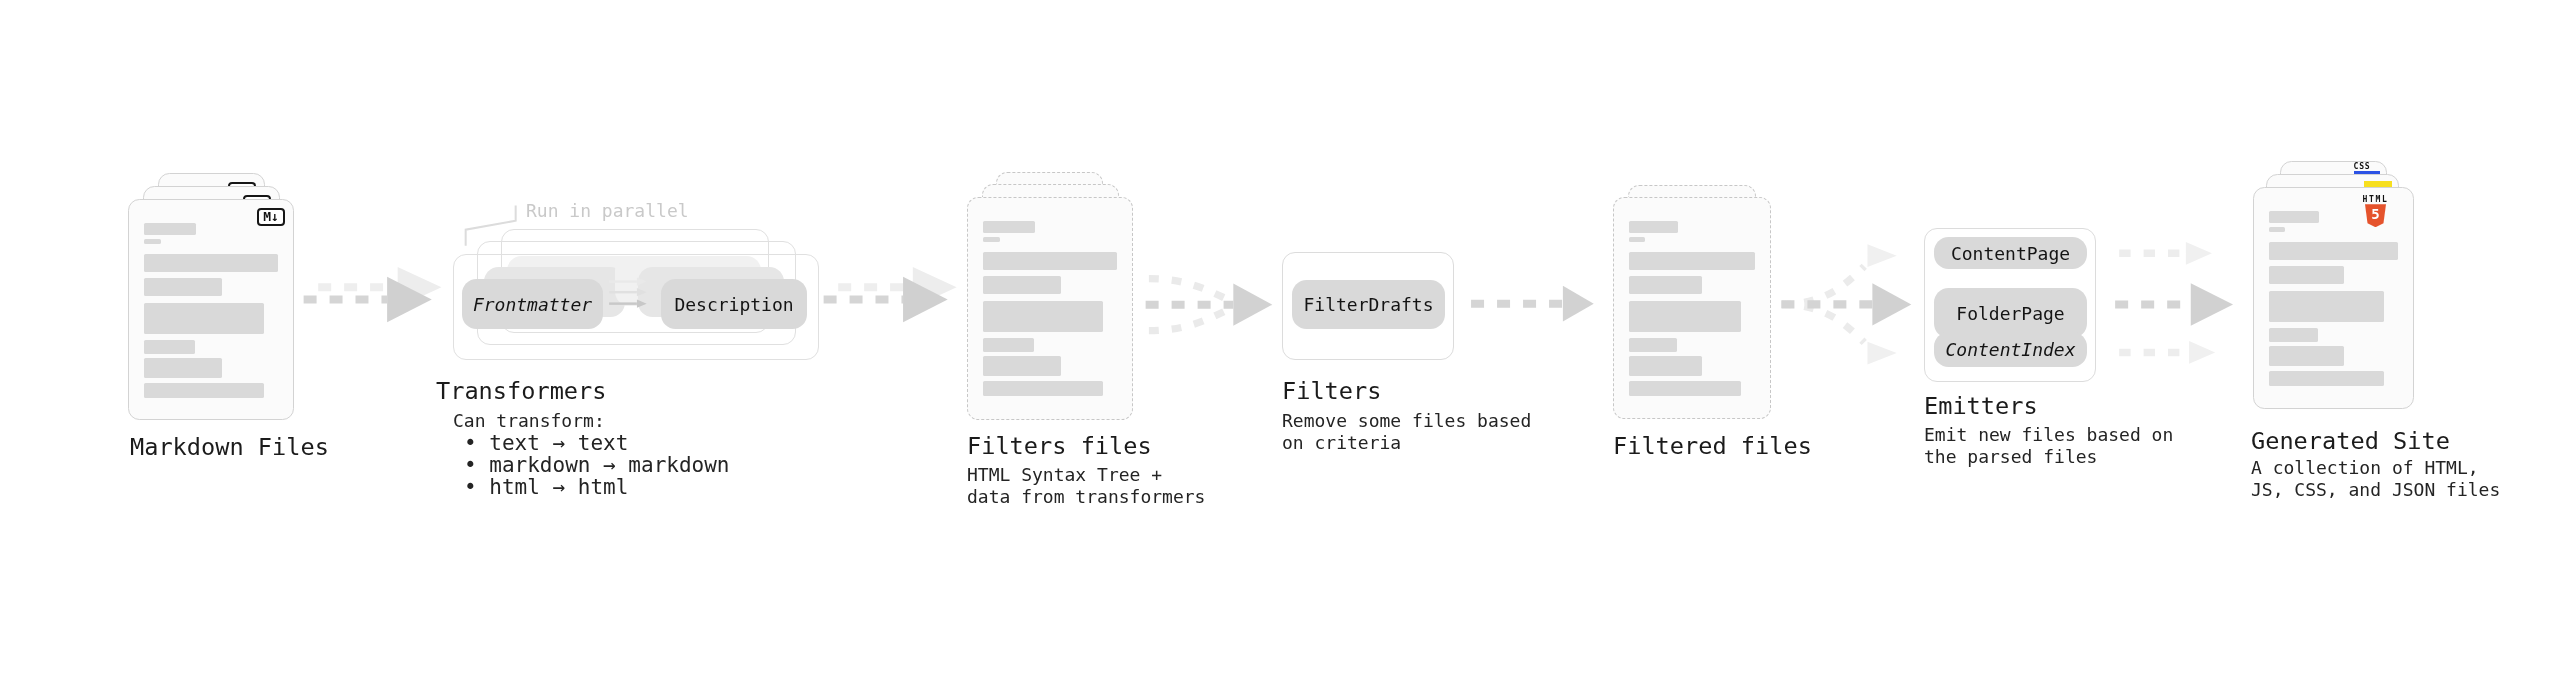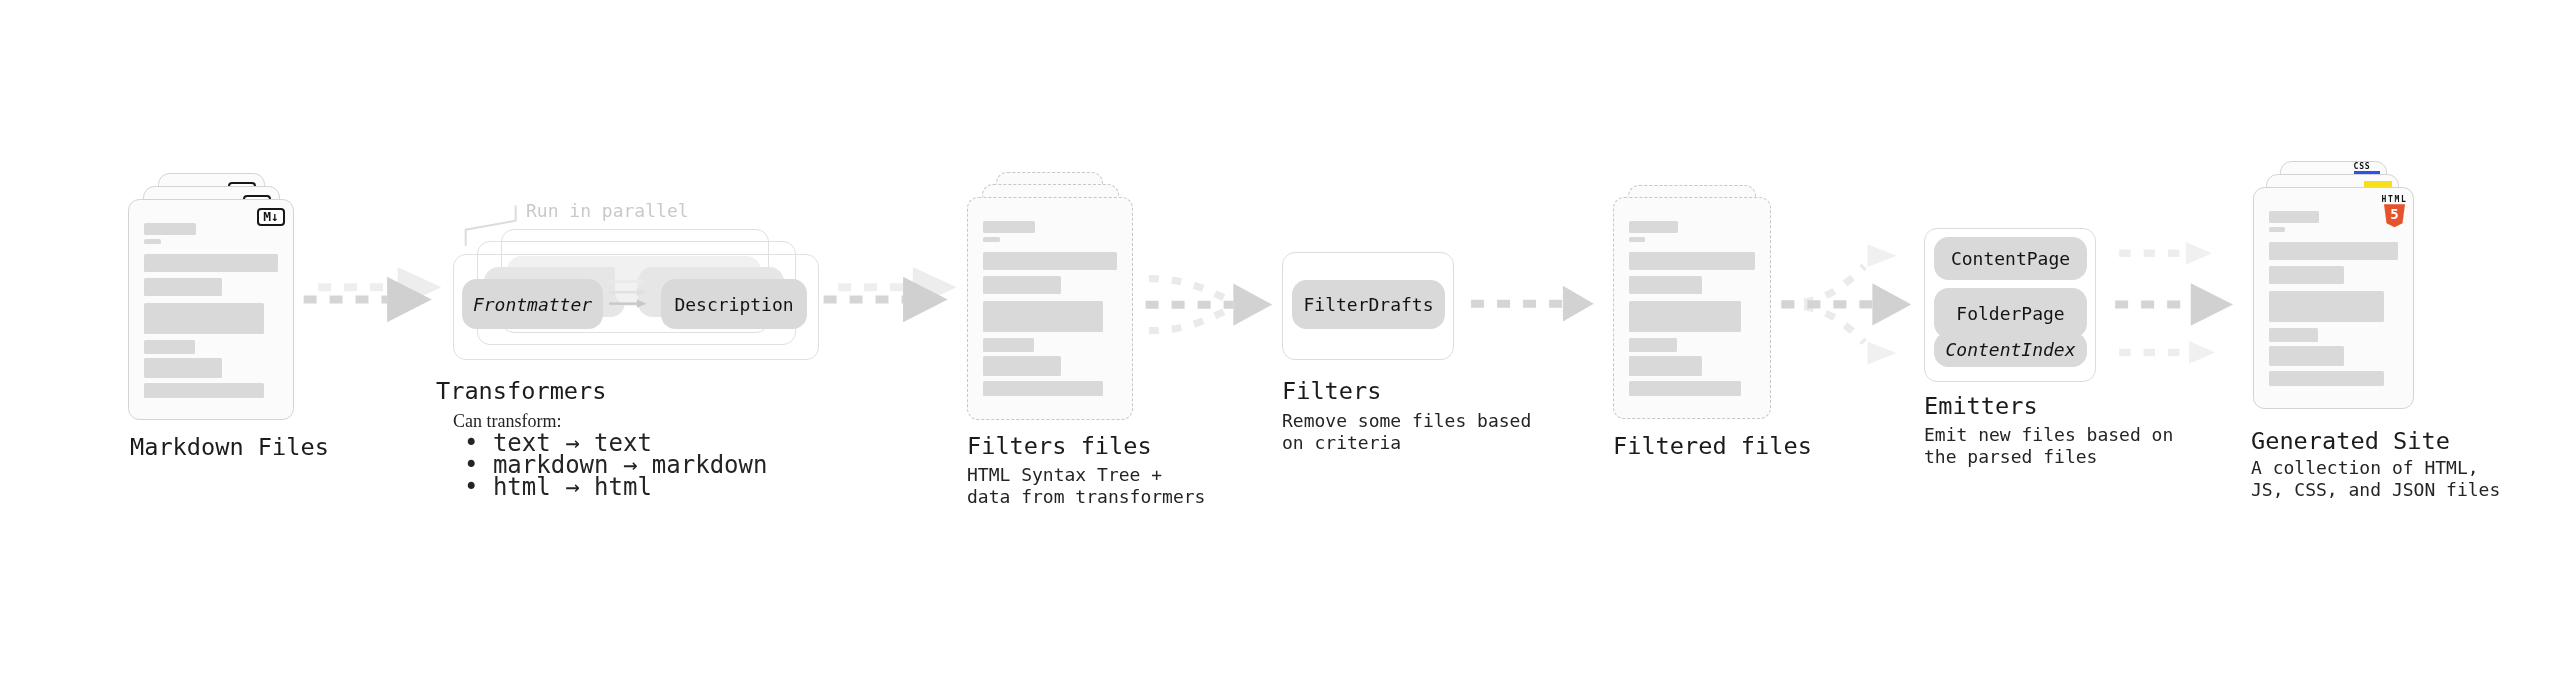--- a/index.html
+++ b/index.html
@@ -12,40 +12,40 @@
   .bars-wrap{padding:23px 14.6px 0;}
   .bar{background:#d9d9d9;border-radius:1.6px;}
 
   
   .md-badge{position:absolute;top:8.1px;right:8.1px;border:2.4px solid #161616;border-radius:4.1px;
             background:#fff;font-weight:bold;font-size:13px;line-height:14px;padding:0 4.1px;color:#161616;}
   .js-badge{position:absolute;top:5.7px;right:6.5px;width:28px;height:14.6px;background:#f7df1e;}
   .css-badge{position:absolute;top:0;right:6.5px;width:26px;text-align:left;}
   .css-word{font-size:8.1px;font-weight:bold;letter-spacing:0.8px;color:#111;line-height:8.1px;}
   .css-bar{height:3.3px;background:#2d53e5;margin-top:0.8px;}
-  .html5-badge{position:absolute;top:6.5px;right:3px;width:31px;text-align:center;}
+  .html5-badge{position:absolute;top:6.5px;right:22px;width:31px;text-align:center;}
   .html5-word{font-size:8.1px;font-weight:bold;letter-spacing:1.6px;color:#111;line-height:9px;}
   .html5-shield{width:21px;height:23px;margin:0.8px auto 0;background:#e5532c;color:#fff;
                 clip-path:polygon(0 0,100% 0,88% 82%,50% 100%,12% 82%);
                 font-size:14px;font-weight:bold;line-height:21px;text-align:center;}
 
   
   .frame{position:absolute;border:1.6px solid #e0e0e0;border-radius:13px;box-sizing:border-box;background:transparent;}
   .frame.solidbg{background:#ffffff;border-color:#dcdcdc;}
 
   
   .pill{position:absolute;display:flex;align-items:center;justify-content:center;
         background:#d9d9d9;border-radius:14.6px;font-size:18px;color:#141414;white-space:nowrap;}
   .pill.ghost1{background:#e6e6e6;color:transparent;}
   .pill.ghost2{background:#f1f1f1;color:transparent;}
 
   
   .stage-title{position:absolute;font-size:23.6px;color:#1b1b1b;white-space:nowrap;}
   .stage-desc{position:absolute;font-size:18px;line-height:22px;color:#242424;white-space:pre-line;}
-  .bullets{position:absolute;font-size:24px;line-height:22px;color:#242424;}
+  .bullets{position:absolute;font-size:21px;line-height:22px;color:#242424;}
   .bullets div{white-space:nowrap;}
   .annotation{position:absolute;font-size:18px;color:#c9c9c9;white-space:nowrap;}
 
   svg{position:absolute;overflow:visible;}
 </style>
 </head>
 <body>
 
 <div class="canvas">
 
@@ -107,21 +107,21 @@
         <line x1="0" y1="21" x2="34" y2="21" stroke="#e0e0e0" stroke-width="3"></line>
         <polygon points="34,16 46,21 34,26" fill="#e0e0e0"></polygon>
       </g>
     <g>
         <line x1="0" y1="35" x2="34" y2="35" stroke="#c8c8c8" stroke-width="3"></line>
         <polygon points="34,30 46,35 34,40" fill="#c8c8c8"></polygon>
       </g>
   </svg>
 
   <div class="stage-title" style="left:436px;top:377px;">Transformers</div>
-  <div class="stage-desc" style="left:453px;top:410px;font-family:Liberation Serif, serif;">Can transform:</div>
+  <div class="stage-desc" style="left:453px;top:410px;">Can transform:</div>
   <div class="bullets" style="left:464px;top:432px;">
     <div>• text → text</div>
     <div>• markdown → markdown</div>
     <div>• html → html</div>
   </div>
 
   <svg style="left:822px;top:267px;" width="150" height="69" viewBox="0 0 185 85">
     <g>
       <line x1="20" y1="25" x2="112" y2="25" stroke="#eeeeee" stroke-width="10" stroke-dasharray="16 16"></line>
       <polygon points="112,0 112,50 166,25" fill="#ededed"></polygon>
@@ -186,21 +186,21 @@
   <svg style="left:1778px;top:237px;" width="140" height="138" viewBox="0 0 172 170">
     <path d="M4 83 C 55 83, 80 62, 106 36" fill="none" stroke="#ebebeb" stroke-width="9" stroke-dasharray="12 16"></path>
     <polygon points="110,9 146,23 110,37" fill="#f0f0f0"></polygon>
     <path d="M4 83 C 55 83, 80 104, 106 130" fill="none" stroke="#ebebeb" stroke-width="9" stroke-dasharray="12 16"></path>
     <polygon points="110,129 146,143 110,157" fill="#f0f0f0"></polygon>
     <line x1="4" y1="83" x2="116" y2="83" stroke="#d4d4d4" stroke-width="10" stroke-dasharray="16 16"></line>
     <polygon points="116,57 116,109 164,83" fill="#d1d1d1"></polygon>
   </svg>
 
   <div class="frame solidbg" style="left:1924px;top:228px;width:172px;height:154px;"></div>
-  <div class="pill" style="left:1934px;top:237px;width:153px;height:43px;">ContentPage</div>
+  <div class="pill" style="left:1934px;top:237px;width:153px;height:32px;">ContentPage</div>
   <div class="pill" style="left:1934px;top:288px;width:153px;height:50px;">FolderPage</div>
   <div class="pill" style="left:1934px;top:332px;width:153px;height:35px;font-style:italic;">ContentIndex</div>
   <div class="stage-title" style="left:1924px;top:392px;">Emitters</div>
   <div class="stage-desc" style="left:1924px;top:424px;">Emit new files based on
 the parsed files</div>
 
   <svg style="left:2111px;top:237px;" width="127" height="135" viewBox="0 0 156 166">
     <g>
       <line x1="10" y1="20" x2="92" y2="20" stroke="#ededed" stroke-width="9" stroke-dasharray="14 16"></line>
       <polygon points="92,6 124,20 92,34" fill="#f0f0f0"></polygon>

